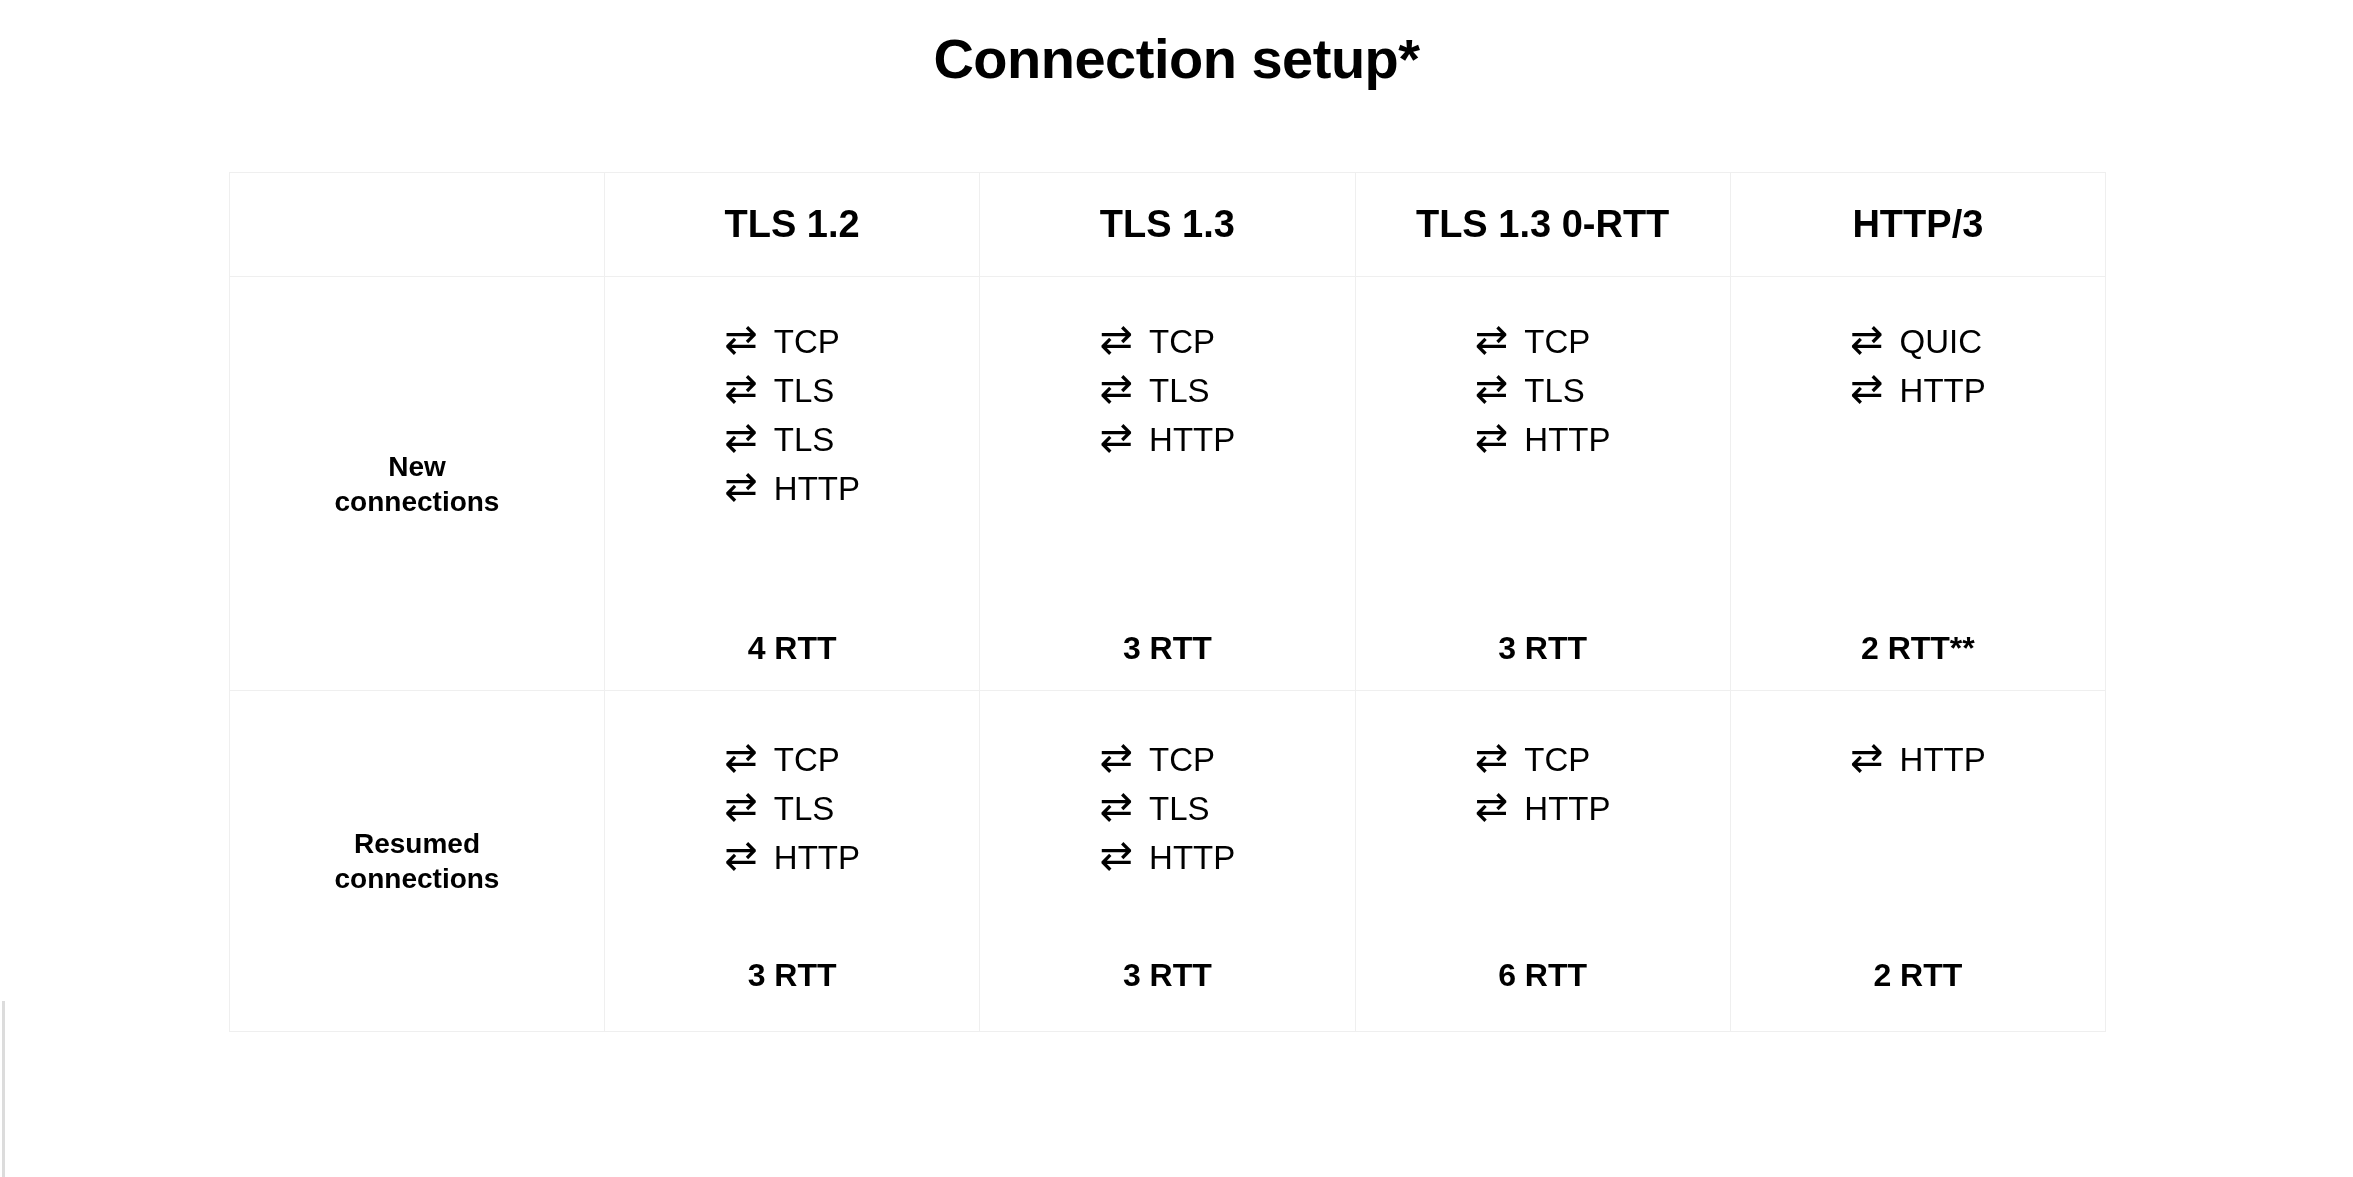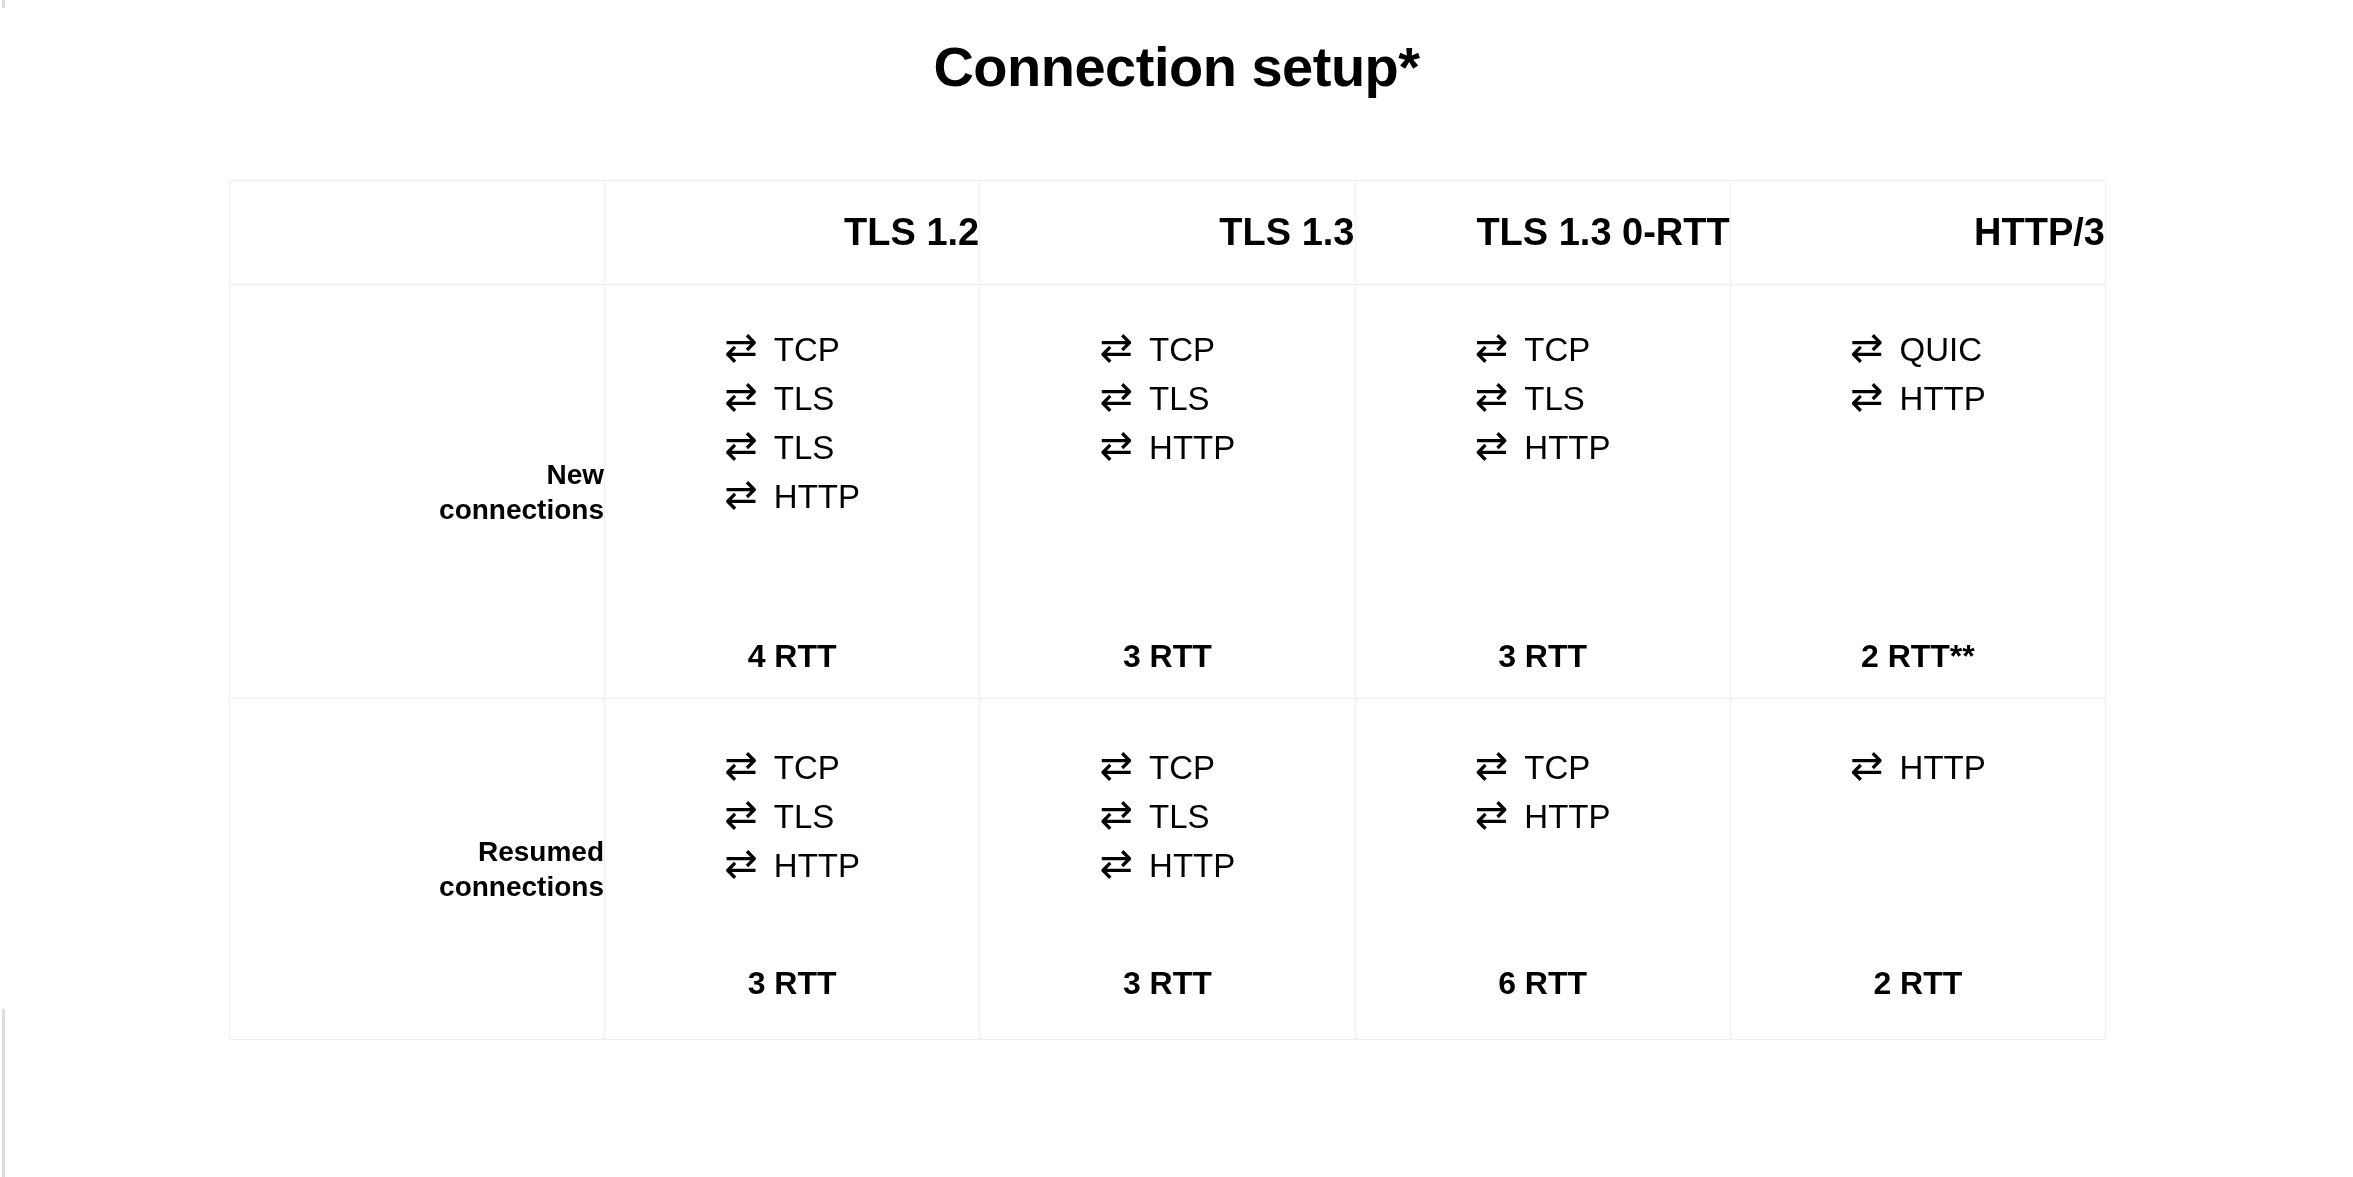--- a/index.html
+++ b/index.html
@@ -22,21 +22,21 @@
     left: 2px;
     top: 0;
     width: 3px;
     height: 1177px;
     background: #dcdcdc;
   }
 
   .slide {
     position: absolute;
     left: 0;
-    top: 8px;
+    top: 0;
     width: 2353px;
     height: 1001px;
     background: #ffffff;
   }
 
   .title {
     position: absolute;
     left: 0;
     top: 26px;
     width: 2353px;
@@ -60,21 +60,21 @@
     width: 1876px;
   }
 
   table.setup-table col.c-label { width: 375px; }
   table.setup-table col.c-data  { width: 375.25px; }
 
   table.setup-table th,
   table.setup-table td {
     border: 1px solid #efefef;
     vertical-align: middle;
-    text-align: right;
+    text-align: center;
     padding: 0;
   }
 
   thead th {
     height: 103px;
     font-size: 38px;
     font-weight: bold;
     line-height: 1.1;
   }
   thead th.corner { font-weight: normal; }

